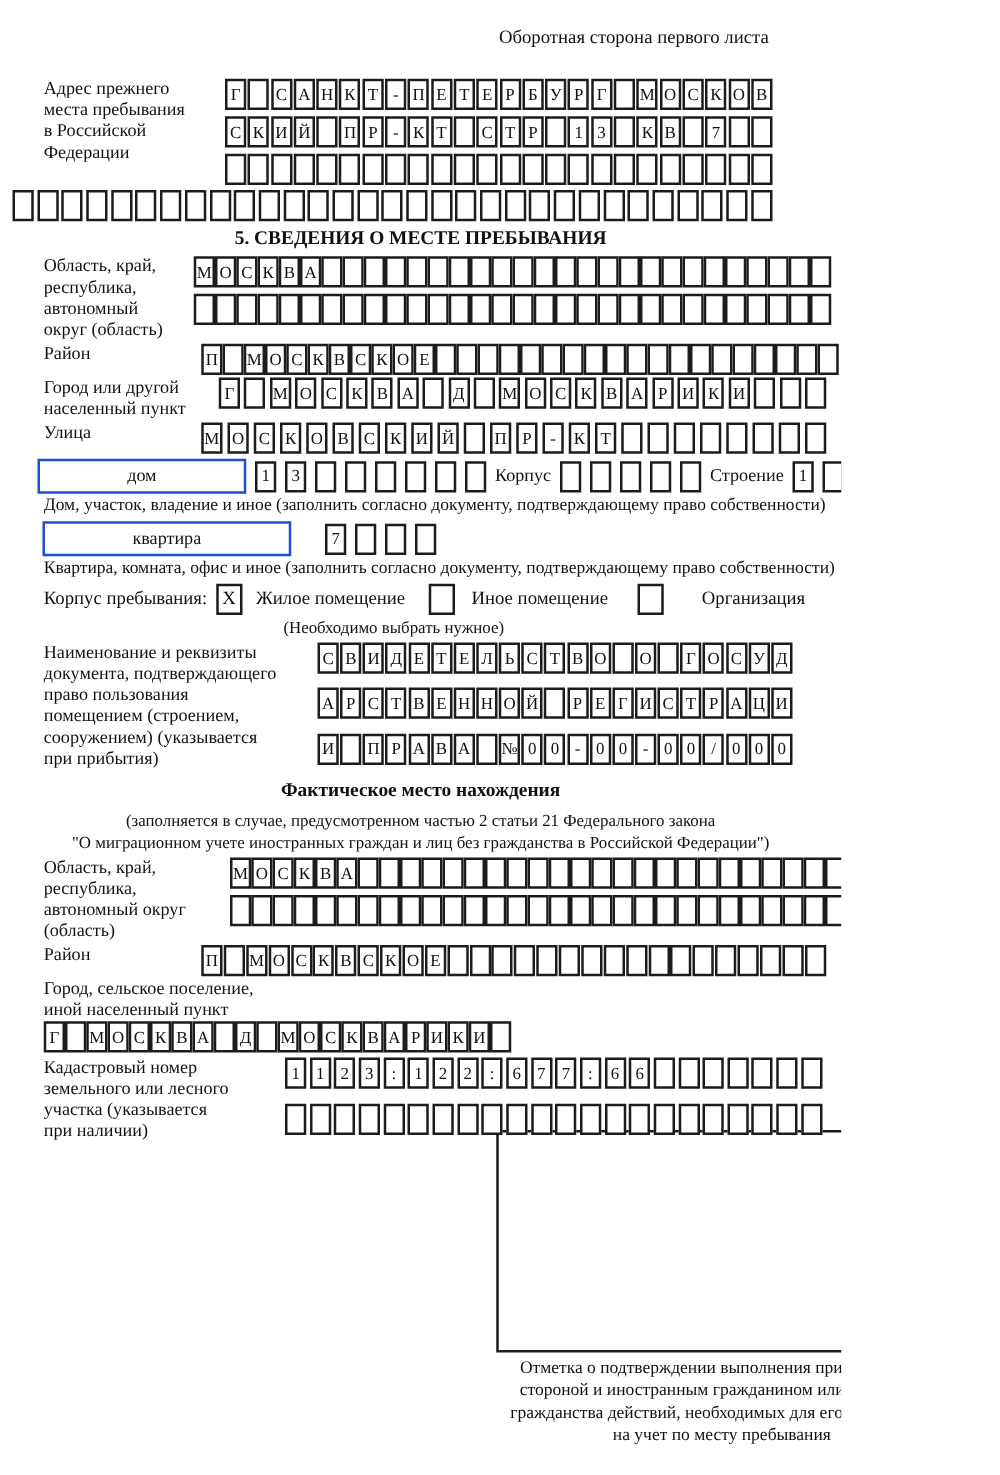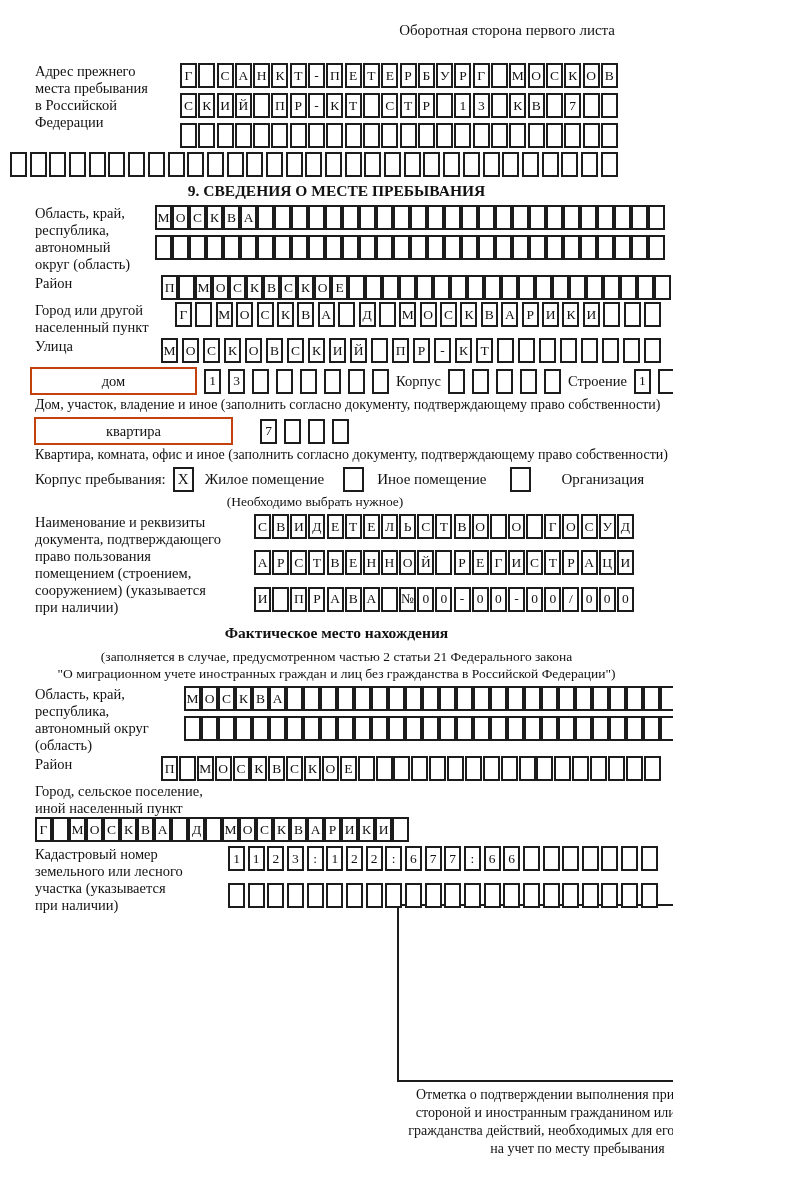--- a/index.html
+++ b/index.html
@@ -50,21 +50,21 @@
   .s2row{margin-left:35px;margin-right:12px;margin-top:2px;}
   .lbl-region{width:120px;}
   .lbl-district{width:126px;}
   .lbl-city{width:140px;}
   .lbl-street{width:126px;}
   .house-row{
     display:flex;align-items:center;gap:7px;
     margin:4px 55px 0 30px;font-size:14.5px;
   }
   .widebox{
-    box-sizing:border-box;height:28px;border:2px solid #c2410c;
+    box-sizing:border-box;height:28px;border:2px solid #1d4ed8;
     display:flex;align-items:center;justify-content:center;
     font-size:14.5px;background:#fff;flex-shrink:0;
   }
   .widebox.house{width:167px;}
   .widebox.apt{width:199px;}
   .cellgroup{display:flex;gap:7px;}
   .inline-lbl{flex-shrink:0;}
   .apt-row{display:flex;align-items:center;gap:27px;margin:4px 0 0 34px;}
   .chk-row{
     display:flex;align-items:center;
@@ -222,21 +222,21 @@
       <span class="cell"></span>
       <span class="cell"></span>
       <span class="cell"></span>
       <span class="cell"></span>
       <span class="cell"></span>
       <span class="cell"></span>
       <span class="cell"></span>
       <span class="cell"></span>
     </div>
 
-  <div class="h-bold mt5">9. СВЕДЕНИЯ О МЕСТЕ ПРЕБЫВАНИЯ</div>
+  <div class="h-bold mt5">5. СВЕДЕНИЯ О МЕСТЕ ПРЕБЫВАНИЯ</div>
 
   <div class="row s2row mt5">
     <div class="lbl lbl-region">Область, край,
 республика,
 автономный
 округ (область)</div>
     <div class="cells-col">
       <div class="cells">
           <span class="cell">М</span>
           <span class="cell">О</span>
@@ -452,21 +452,21 @@
     <span style="margin-left:30px;">Организация</span>
   </div>
   <div class="chk-note">(Необходимо выбрать нужное)</div>
 
   <div class="doc-block">
     <div class="lbl">Наименование и реквизиты
 документа, подтверждающего
 право пользования
 помещением (строением,
 сооружением) (указывается
-при наличии)</div>
+при прибытия)</div>
     <div class="cells-col">
       <div class="cells">
           <span class="cell">С</span>
           <span class="cell">В</span>
           <span class="cell">И</span>
           <span class="cell">Д</span>
           <span class="cell">Е</span>
           <span class="cell">Т</span>
           <span class="cell">Е</span>
           <span class="cell">Л</span>

